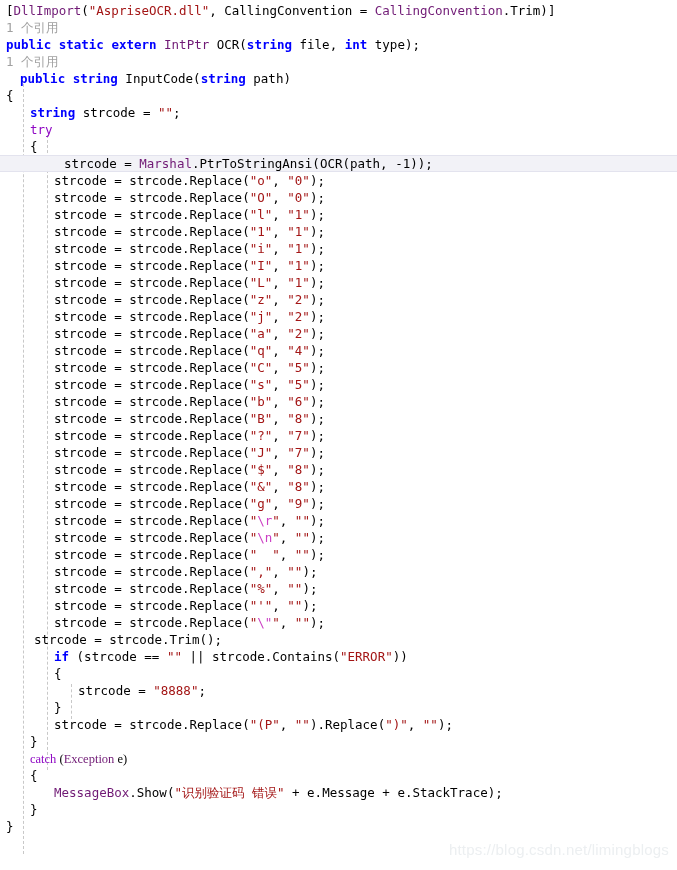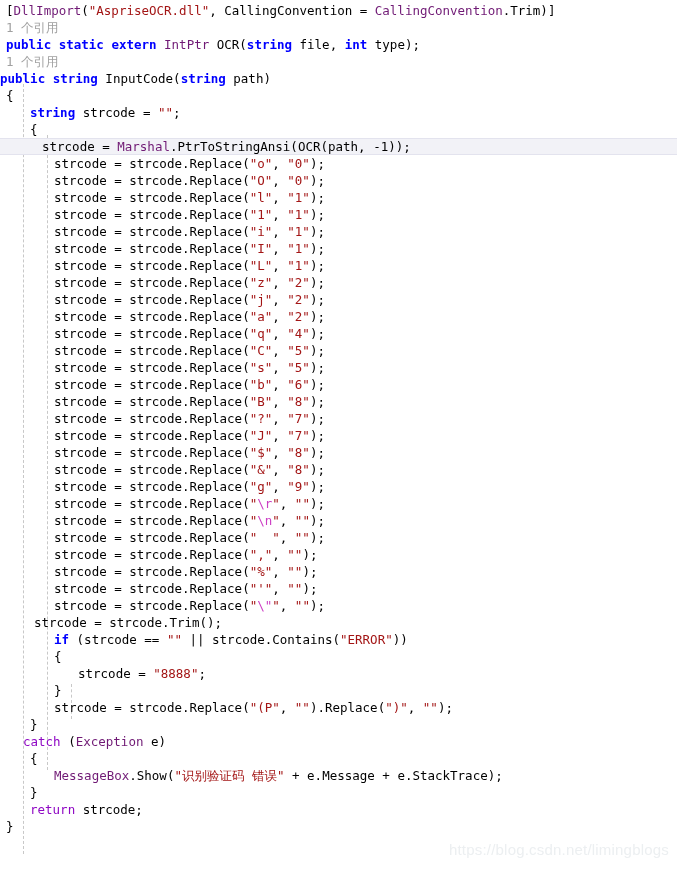--- a/index.html
+++ b/index.html
@@ -87,25 +87,26 @@
 <div id="editor">
   <div class="guide" style="left:23px;top:84px;height:770px;"></div>
   <div class="guide" style="left:47px;top:135px;height:635px;"></div>
   <div class="guide" style="left:71px;top:684px;height:35px;"></div>
 
   <div class="code-lines" id="code-lines">
       <div class="line"><span class="txt" style="padding-left: 6px;"><span class="plain">[</span><span class="type">DllImport</span><span class="plain">(</span><span class="str">"AspriseOCR.dll"</span><span class="plain">, CallingConvention = </span><span class="type">CallingConvention</span><span class="plain">.Trim)]</span></span></div>
       <div class="line"><span class="txt" style="padding-left: 6px;"><span class="ref">1 个引用</span></span></div>
       <div class="line"><span class="txt" style="padding-left: 6px;"><span class="kw">public</span><span class="plain"> </span><span class="kw">static</span><span class="plain"> </span><span class="kw">extern</span><span class="plain"> </span><span class="type">IntPtr</span><span class="plain"> OCR(</span><span class="kw">string</span><span class="plain"> file, </span><span class="kw">int</span><span class="plain"> type);</span></span></div>
       <div class="line"><span class="txt" style="padding-left: 6px;"><span class="ref">1 个引用</span></span></div>
-      <div class="line"><span class="txt" style="padding-left: 0;"><span class="kw">public</span><span class="plain"> </span><span class="kw">string</span><span class="plain"> InputCode(</span><span class="kw">string</span><span class="plain"> path)</span></span></div>
+      <div class="line"><span class="txt" style="padding-left: 20px;"><span class="kw">public</span><span class="plain"> </span><span class="kw">string</span><span class="plain"> InputCode(</span><span class="kw">string</span><span class="plain"> path)</span></span></div>
       <div class="line"><span class="txt" style="padding-left: 6px;"><span class="plain">{</span></span></div>
       <div class="line"><span class="txt" style="padding-left: 30px;"><span class="kw">string</span><span class="plain"> strcode = </span><span class="str">""</span><span class="plain">;</span></span></div>
+      <div class="line"><span class="txt" style="padding-left: 30px;"><span class="kwc">try</span></span></div>
       <div class="line"><span class="txt" style="padding-left: 30px;"><span class="plain">{</span></span></div>
-      <div class="line current"><span class="txt" style="padding-left: 42px;"><span class="plain">strcode = </span><span class="type">Marshal</span><span class="plain">.PtrToStringAnsi(OCR(path, -1));</span></span></div>
+      <div class="line current"><span class="txt" style="padding-left: 64px;"><span class="plain">strcode = </span><span class="type">Marshal</span><span class="plain">.PtrToStringAnsi(OCR(path, -1));</span></span></div>
       <div class="line"><span class="txt" style="padding-left: 54px;"><span class="plain">strcode = strcode.Replace(</span><span class="str">"o"</span><span class="plain">, </span><span class="str">"0"</span><span class="plain">);</span></span></div>
       <div class="line"><span class="txt" style="padding-left: 54px;"><span class="plain">strcode = strcode.Replace(</span><span class="str">"O"</span><span class="plain">, </span><span class="str">"0"</span><span class="plain">);</span></span></div>
       <div class="line"><span class="txt" style="padding-left: 54px;"><span class="plain">strcode = strcode.Replace(</span><span class="str">"l"</span><span class="plain">, </span><span class="str">"1"</span><span class="plain">);</span></span></div>
       <div class="line"><span class="txt" style="padding-left: 54px;"><span class="plain">strcode = strcode.Replace(</span><span class="str">"1"</span><span class="plain">, </span><span class="str">"1"</span><span class="plain">);</span></span></div>
       <div class="line"><span class="txt" style="padding-left: 54px;"><span class="plain">strcode = strcode.Replace(</span><span class="str">"i"</span><span class="plain">, </span><span class="str">"1"</span><span class="plain">);</span></span></div>
       <div class="line"><span class="txt" style="padding-left: 54px;"><span class="plain">strcode = strcode.Replace(</span><span class="str">"I"</span><span class="plain">, </span><span class="str">"1"</span><span class="plain">);</span></span></div>
       <div class="line"><span class="txt" style="padding-left: 54px;"><span class="plain">strcode = strcode.Replace(</span><span class="str">"L"</span><span class="plain">, </span><span class="str">"1"</span><span class="plain">);</span></span></div>
       <div class="line"><span class="txt" style="padding-left: 54px;"><span class="plain">strcode = strcode.Replace(</span><span class="str">"z"</span><span class="plain">, </span><span class="str">"2"</span><span class="plain">);</span></span></div>
       <div class="line"><span class="txt" style="padding-left: 54px;"><span class="plain">strcode = strcode.Replace(</span><span class="str">"j"</span><span class="plain">, </span><span class="str">"2"</span><span class="plain">);</span></span></div>
       <div class="line"><span class="txt" style="padding-left: 54px;"><span class="plain">strcode = strcode.Replace(</span><span class="str">"a"</span><span class="plain">, </span><span class="str">"2"</span><span class="plain">);</span></span></div>
@@ -126,22 +127,21 @@
       <div class="line"><span class="txt" style="padding-left: 54px;"><span class="plain">strcode = strcode.Replace(</span><span class="str">"%"</span><span class="plain">, </span><span class="str">""</span><span class="plain">);</span></span></div>
       <div class="line"><span class="txt" style="padding-left: 54px;"><span class="plain">strcode = strcode.Replace(</span><span class="str">"'"</span><span class="plain">, </span><span class="str">""</span><span class="plain">);</span></span></div>
       <div class="line"><span class="txt" style="padding-left: 54px;"><span class="plain">strcode = strcode.Replace(</span><span class="str">"</span><span class="esc">\"</span><span class="str">"</span><span class="plain">, </span><span class="str">""</span><span class="plain">);</span></span></div>
       <div class="line"><span class="txt" style="padding-left: 34px;"><span class="plain">strcode = strcode.Trim();</span></span></div>
       <div class="line"><span class="txt" style="padding-left: 54px;"><span class="kw">if</span><span class="plain"> (strcode == </span><span class="str">""</span><span class="plain"> || strcode.Contains(</span><span class="str">"ERROR"</span><span class="plain">))</span></span></div>
       <div class="line"><span class="txt" style="padding-left: 54px;"><span class="plain">{</span></span></div>
       <div class="line"><span class="txt" style="padding-left: 78px;"><span class="plain">strcode = </span><span class="str">"8888"</span><span class="plain">;</span></span></div>
       <div class="line"><span class="txt" style="padding-left: 54px;"><span class="plain">}</span></span></div>
       <div class="line"><span class="txt" style="padding-left: 54px;"><span class="plain">strcode = strcode.Replace(</span><span class="str">"(P"</span><span class="plain">, </span><span class="str">""</span><span class="plain">).Replace(</span><span class="str">")"</span><span class="plain">, </span><span class="str">""</span><span class="plain">);</span></span></div>
       <div class="line"><span class="txt" style="padding-left: 30px;"><span class="plain">}</span></span></div>
-      <div class="line"><span class="txt" style="padding-left: 23px;"><span class="kwc">catch</span><span class="plain"> (</span><span class="type">Exception</span><span class="plain"> e)</span></span></div>
+      <div class="line"><span class="txt" style="padding-left: 30px; font-family: Liberation Serif, serif;"><span class="kwc">catch</span><span class="plain"> (</span><span class="type">Exception</span><span class="plain"> e)</span></span></div>
       <div class="line"><span class="txt" style="padding-left: 30px;"><span class="plain">{</span></span></div>
       <div class="line"><span class="txt" style="padding-left: 54px;"><span class="type">MessageBox</span><span class="plain">.Show(</span><span class="str">"识别验证码 错误"</span><span class="plain"> + e.Message + e.StackTrace);</span></span></div>
       <div class="line"><span class="txt" style="padding-left: 30px;"><span class="plain">}</span></span></div>
-      <div class="line"><span class="txt" style="padding-left: 30px;"><span class="kwc">return</span><span class="plain"> strcode;</span></span></div>
       <div class="line"><span class="txt" style="padding-left: 6px;"><span class="plain">}</span></span></div>
     </div>
 
   <div class="watermark">https://blog.csdn.net/limingblogs</div>
 </div>
 
 </body></html>

